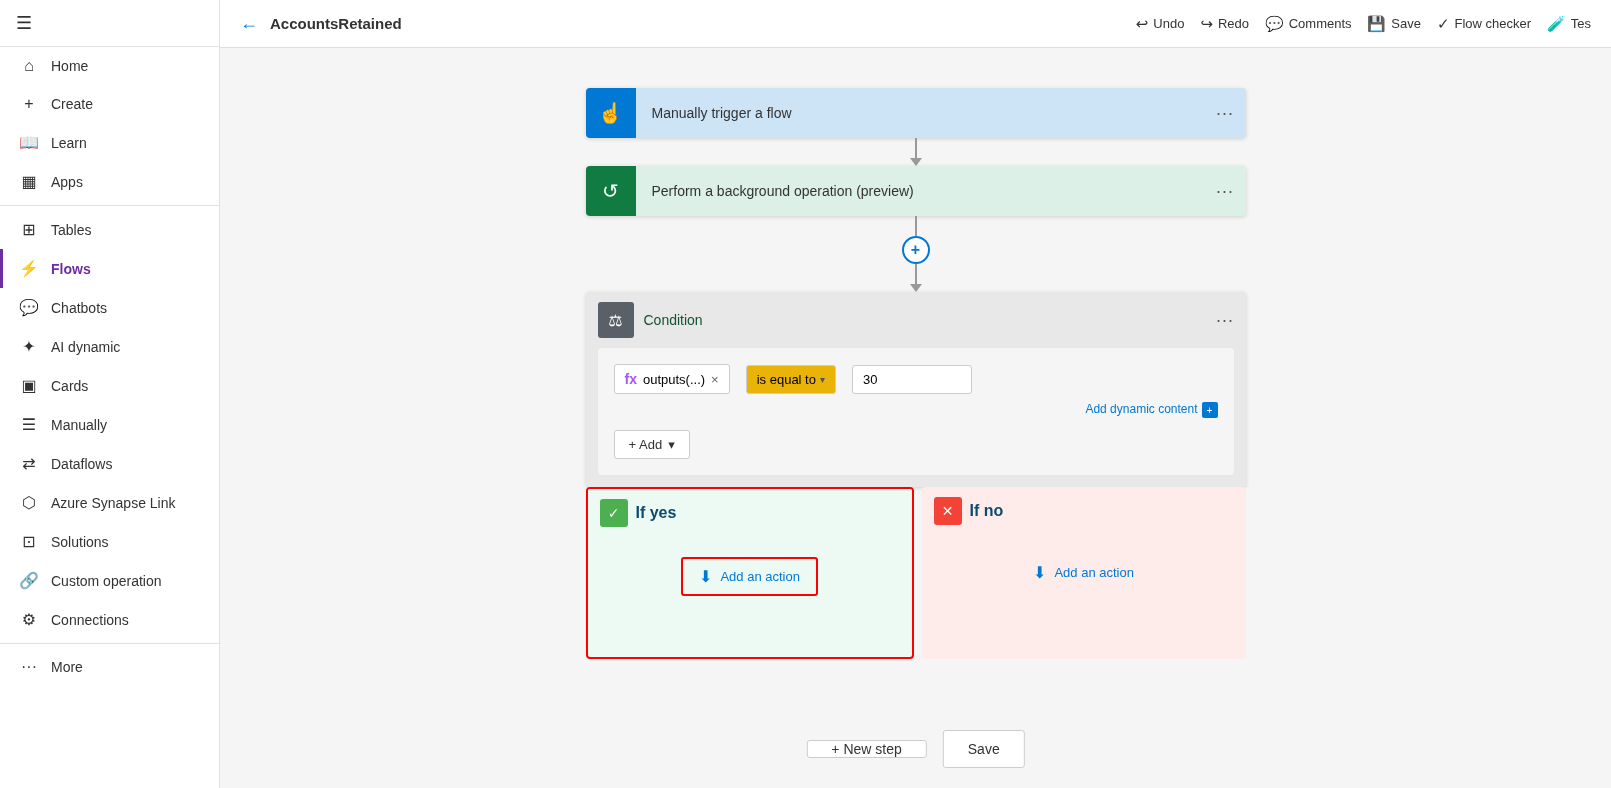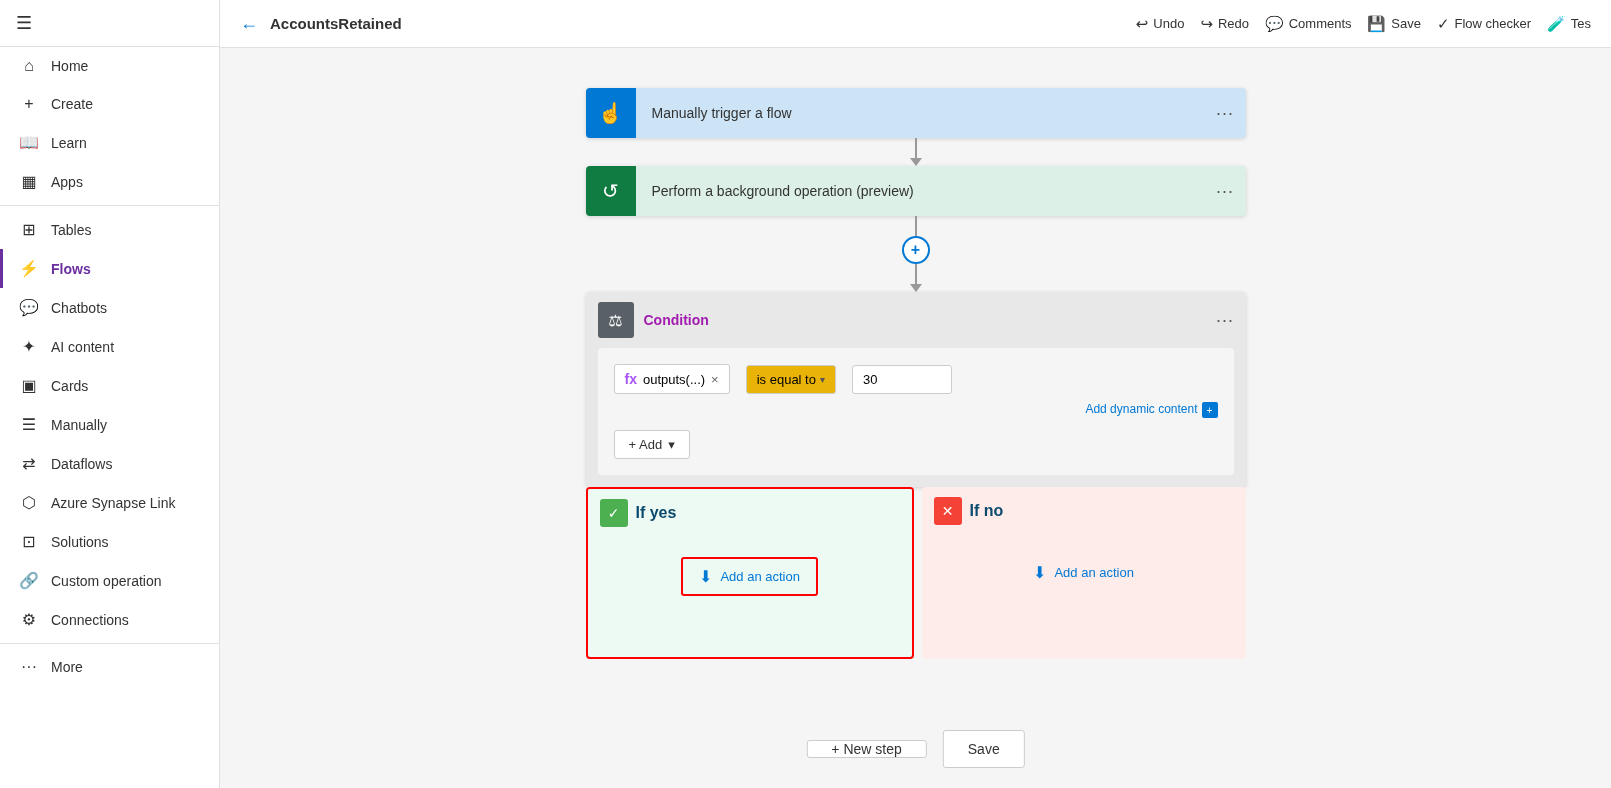--- a/index.html
+++ b/index.html
@@ -160,21 +160,21 @@
       width: 36px;
       height: 36px;
       background: #596068;
       border-radius: 3px;
       display: flex;
       align-items: center;
       justify-content: center;
       color: #fff;
       font-size: 16px;
     }
-    .condition-title { flex: 1; font-size: 14px; font-weight: 700; color: #a21caf; }
+    .condition-title { flex: 1; font-size: 14px; font-weight: 400; color: #14532d; }
     .condition-menu { cursor: pointer; color: #555; font-size: 18px; }
 
     .condition-body {
       background: #f5f5f5;
       margin: 0 12px 12px;
       border-radius: 4px;
       padding: 16px;
     }
     .condition-row {
       display: flex;
@@ -209,21 +209,21 @@
       font-size: 13px;
       cursor: pointer;
     }
     .condition-select .chevron { font-size: 10px; color: #555; }
     .condition-input {
       background: #fff;
       border: 1px solid #ccc;
       border-radius: 3px;
       padding: 6px 10px;
       font-size: 13px;
-      width: 100px;
+      width: 120px;
     }
     .dynamic-link {
       display: flex;
       align-items: flex-start;
       gap: 4px;
       color: #0078d4;
       font-size: 12px;
       cursor: pointer;
       margin-top: 4px;
       justify-content: flex-end;
@@ -405,21 +405,21 @@
   <div class="sidebar-item active">
     <span class="icon">⚡</span>
     <span>Flows</span>
   </div>
   <div class="sidebar-item">
     <span class="icon">💬</span>
     <span>Chatbots</span>
   </div>
   <div class="sidebar-item">
     <span class="icon">✦</span>
-    <span>AI content</span>
+    <span>AI dynamic</span>
   </div>
   <div class="sidebar-item">
     <span class="icon">▣</span>
     <span>Cards</span>
   </div>
   <div class="sidebar-item">
     <span class="icon">☰</span>
     <span>Manually</span>
   </div>
   <div class="sidebar-item">

